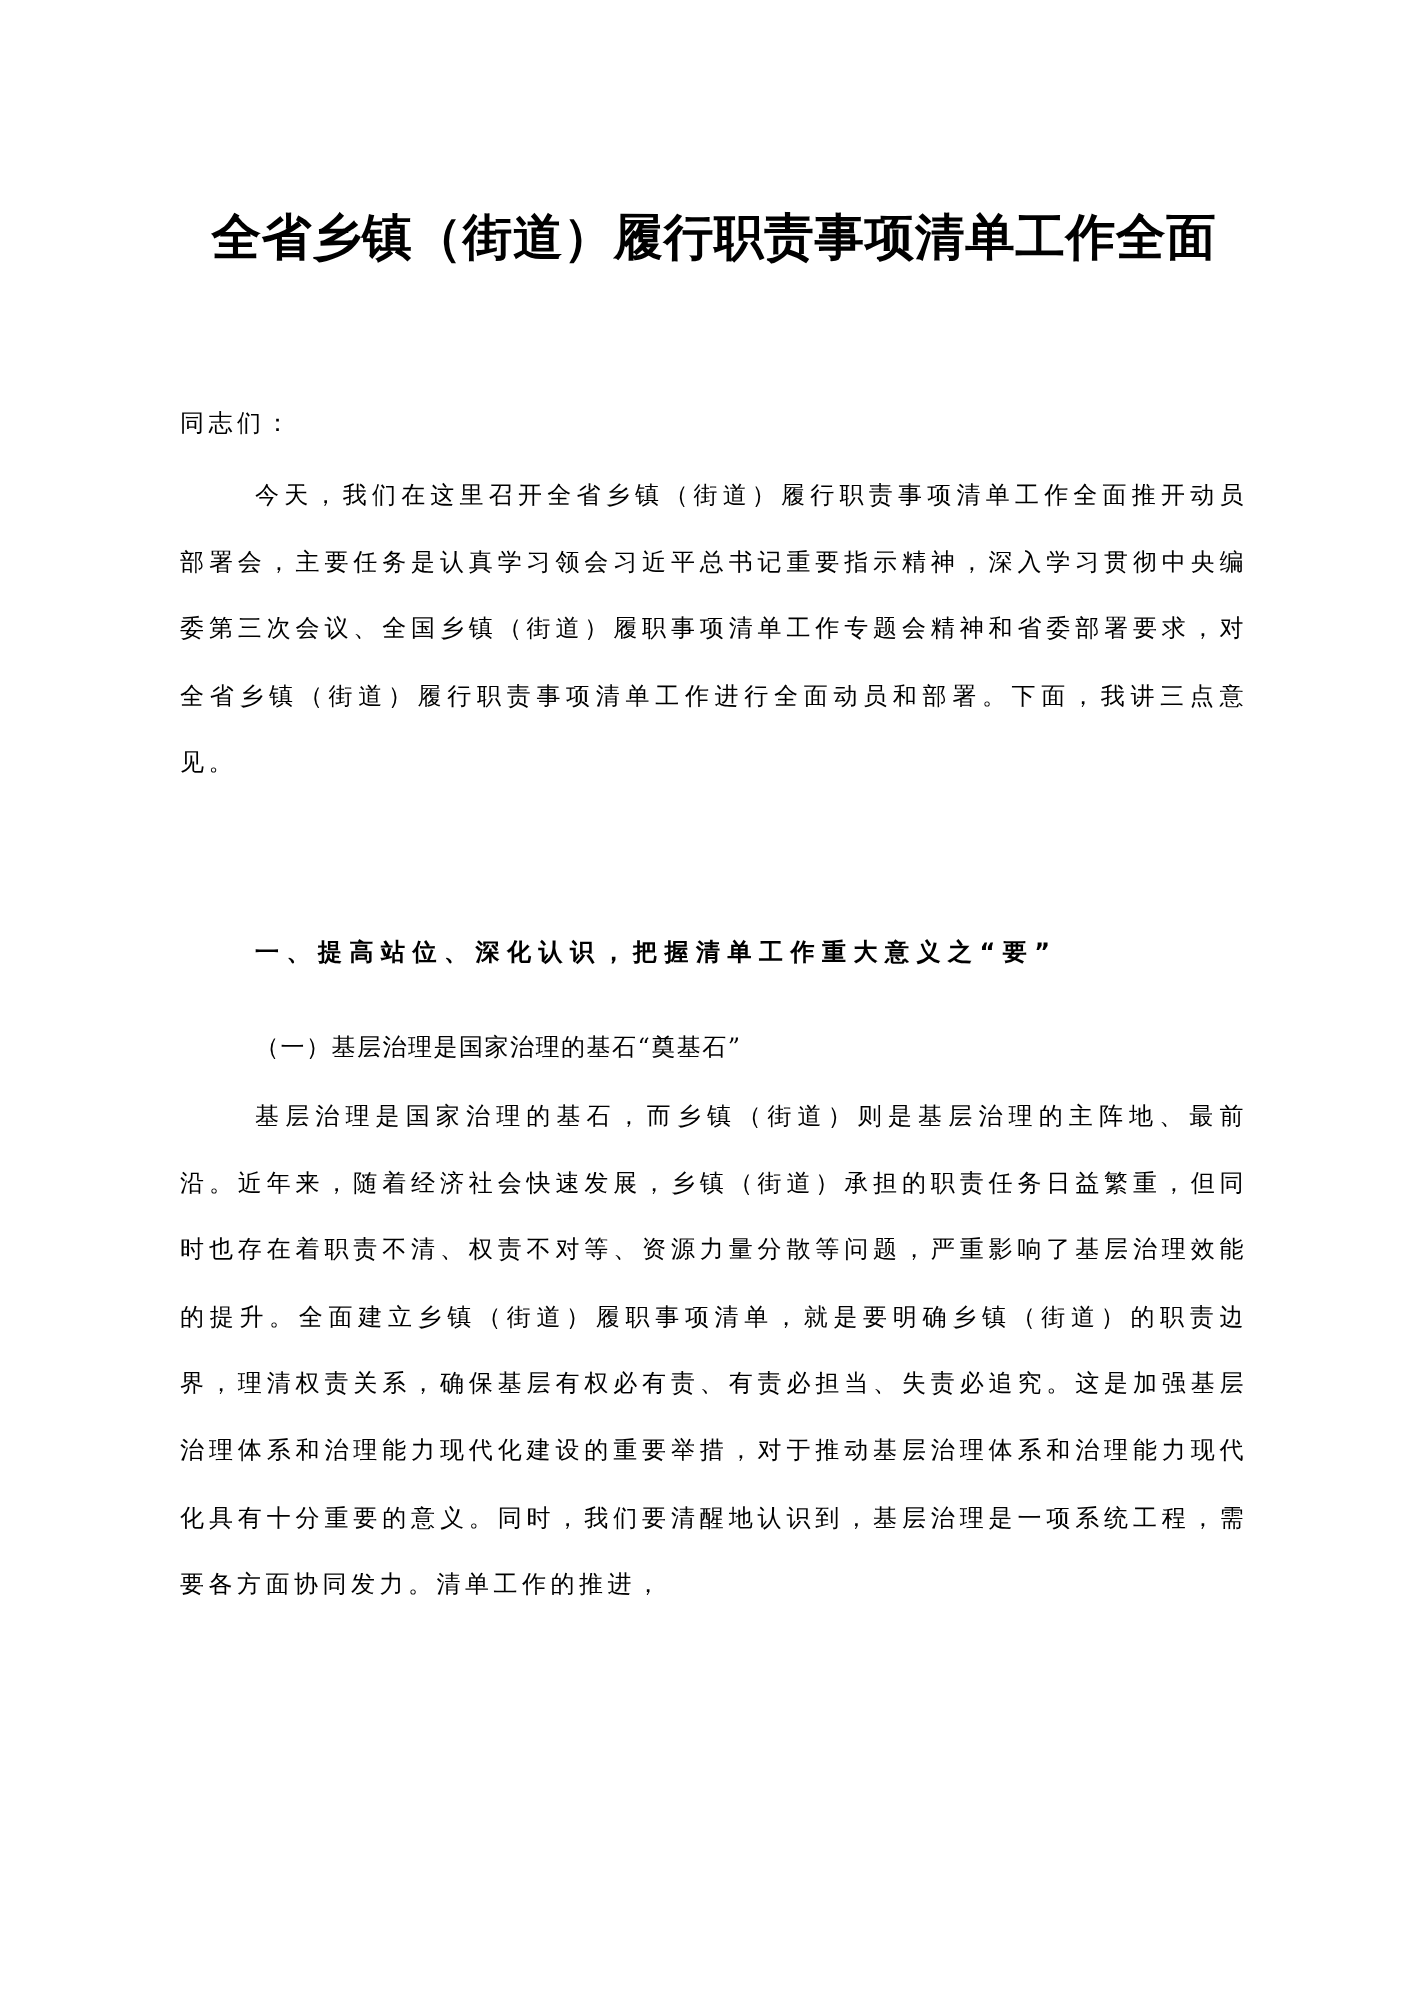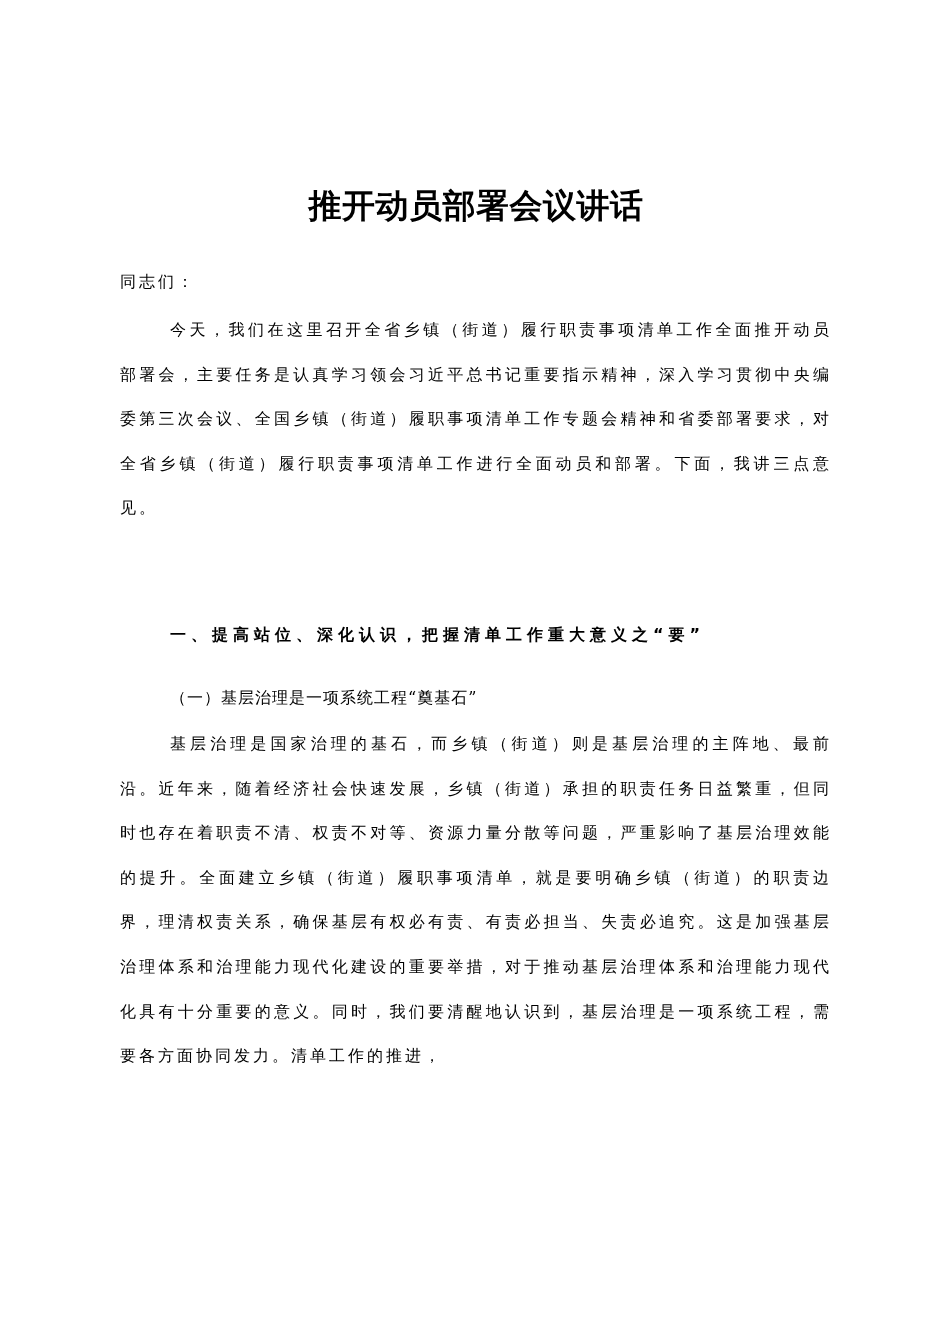--- a/index.html
+++ b/index.html
@@ -19,26 +19,25 @@
   .indent { text-indent:50px; }
   .heading1 { font-weight:bold; letter-spacing:5px; line-height:44px; }
   .heading2 { font-family:"DejaVu Serif", serif; letter-spacing:1px; }
   p { margin:0; }
 </style>
 </head>
 <body>
 
 <div class="page">
   <h1 class="title" style="margin:0;">
-    <br>
-    <span>推开动员部署会议讲话</span>
+    <span>全省乡镇（街道）履行职责事项清单工作全面</span><br>
   </h1>
 
   <p class="body-text" style="top:260px;">同志们：</p>
 
   <p class="body-text indent" style="top:308px;">今天，我们在这里召开全省乡镇（街道）履行职责事项清单工作全面推开动员部署会，主要任务是认真学习领会习近平总书记重要指示精神，深入学习贯彻中央编委第三次会议、全国乡镇（街道）履职事项清单工作专题会精神和省委部署要求，对全省乡镇（街道）履行职责事项清单工作进行全面动员和部署。下面，我讲三点意见。</p>
 
   <p class="body-text indent heading1" style="top:588px;margin-top:25px;">一、提高站位、深化认识，把握清单工作重大意义之“要”</p>
 
-  <p class="body-text indent heading2" style="top:676px;">（一）基层治理是一项系统工程“奠基石”</p>
+  <p class="body-text indent heading2" style="top:676px;">（一）基层治理是国家治理的基石“奠基石”</p>
 
   <p class="body-text indent" style="top:722px;">基层治理是国家治理的基石，而乡镇（街道）则是基层治理的主阵地、最前沿。近年来，随着经济社会快速发展，乡镇（街道）承担的职责任务日益繁重，但同时也存在着职责不清、权责不对等、资源力量分散等问题，严重影响了基层治理效能的提升。全面建立乡镇（街道）履职事项清单，就是要明确乡镇（街道）的职责边界，理清权责关系，确保基层有权必有责、有责必担当、失责必追究。这是加强基层治理体系和治理能力现代化建设的重要举措，对于推动基层治理体系和治理能力现代化具有十分重要的意义。同时，我们要清醒地认识到，基层治理是一项系统工程，需要各方面协同发力。清单工作的推进，</p>
 </div>
 
 </body></html>

